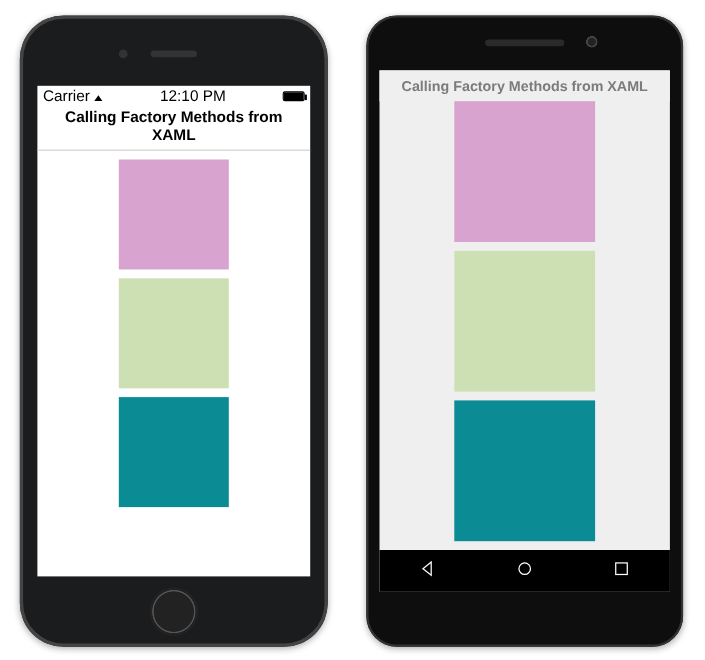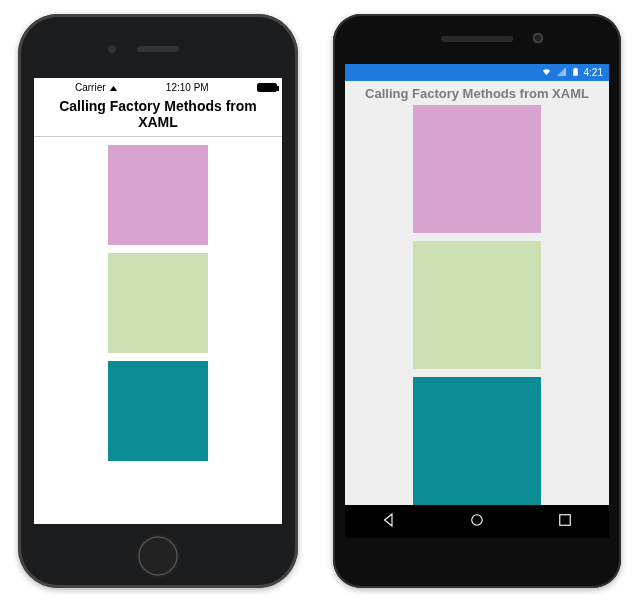--- a/index.html
+++ b/index.html
@@ -38,21 +38,21 @@
   .iphone-screen {
     position: absolute; top: 64px; left: 16px; right: 16px; bottom: 64px;
     background: #fff;
     display: flex; flex-direction: column;
   }
 
   .ios-status {
     height: 18px;
     display: flex; align-items: center; justify-content: space-between;
     padding: 0 5px;
-    font-size: 10px; color: #000; margin-left: 36px;
+    font-size: 14px; color: #000;
   }
   .ios-status .sl { display: flex; align-items: center; gap: 3px; }
   .ios-status .battery {
     width: 20px; height: 9px; border: 1px solid #000; border-radius: 2px; position: relative;
   }
   .ios-status .battery::after {
     content: ""; position: absolute; right: -3px; top: 2px; width: 2px; height: 5px; background: #000;
   }
   .ios-status .battery .fill { background:#000; height:100%; width:100%; }
 
@@ -145,39 +145,20 @@
       <div class="swatch swatch-c" title="#0b8b93"></div>
     </div>
   </div>
   <div class="iphone-home"></div>
 </div>
 
 <div class="android-frame">
   <div class="android-speaker"></div>
   <div class="android-cam"></div>
   <div class="android-screen">
-    <div class="and-status">
-      <span>
-        <svg viewBox="0 0 24 24" width="11" height="11">
-            <path d="M12 20l8-10a13 13 0 0 0-16 0z" fill="#fff"></path>
-          </svg>
-      </span>
-      <span>
-        <svg viewBox="0 0 24 24" width="11" height="11">
-            <path d="M2 22h20V2z" fill="#fff" opacity=".5"></path>
-          </svg>
-      </span>
-      <span>
-        <svg viewBox="0 0 24 24" width="9" height="12">
-            <rect x="6" y="3" width="12" height="19" fill="#fff"></rect>
-            <rect x="9" y="1" width="6" height="3" fill="#fff"></rect>
-          </svg>
-      </span>
-      <span>4:21</span>
-    </div>
     <div class="and-title-bar">Calling Factory Methods from XAML</div>
     <div class="and-body">
       <div class="swatch swatch-a" title="#d9a3cf"></div>
       <div class="swatch swatch-b" title="#cde0b4"></div>
       <div class="swatch swatch-c" title="#0b8b93"></div>
     </div>
     <div class="and-nav">
       <span>
         <svg viewBox="0 0 24 24">
             <path d="M16 4 L6 12 L16 20 Z" fill="none" stroke="#fff"></path>

